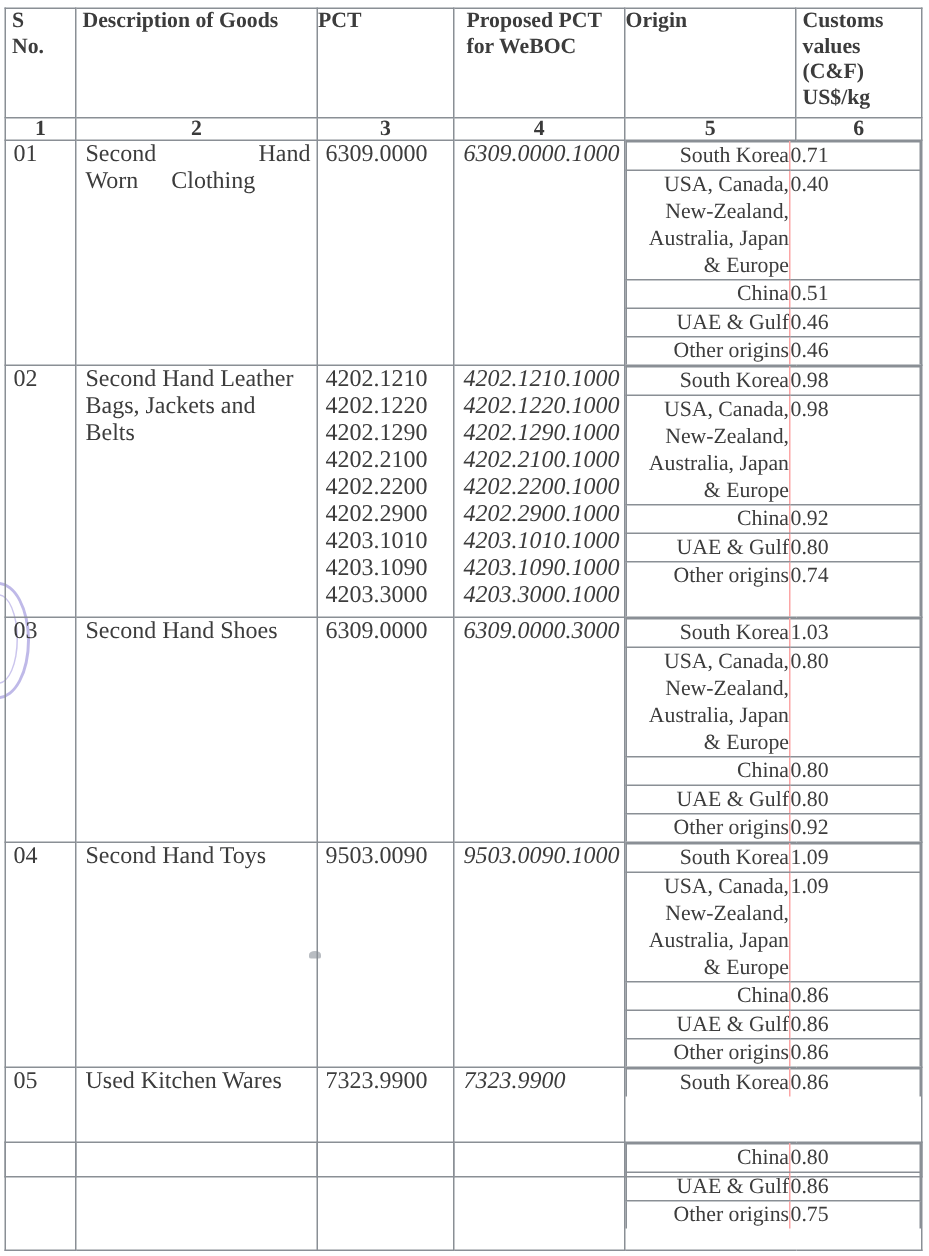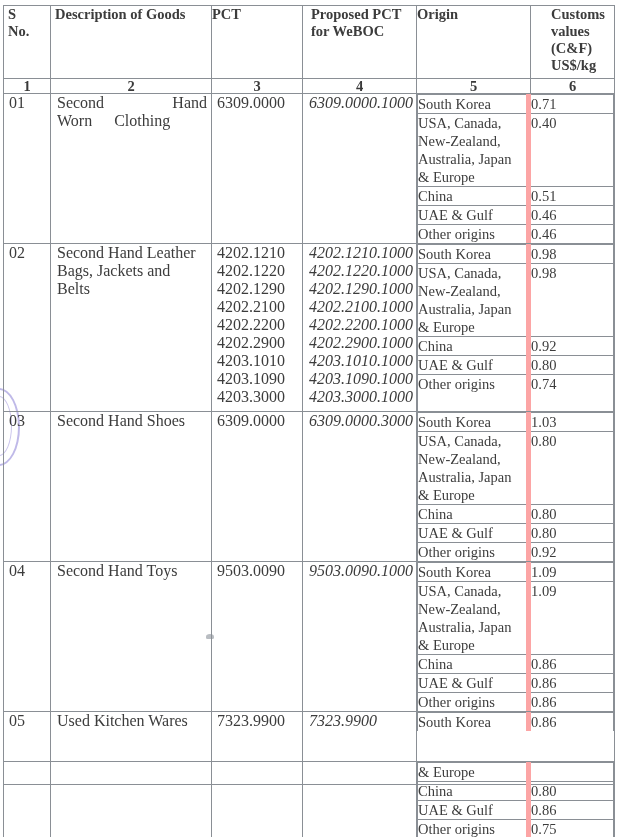--- a/index.html
+++ b/index.html
@@ -15,21 +15,21 @@
     .cell { font-size: 16px; line-height: 18px; color: #3c3c3c; }
     .sno { padding-left: 5px !important; }
     .desc { padding-left: 6px !important; padding-right: 4px !important; margin-top: 32px; }
     .desc.justify { text-align: justify; text-align-last: left; }
     .pct { padding-left: 5px !important; margin-top: 48px; }
     .ppct { padding-left: 6px !important; font-style: italic; }
     .origin-wrap, .val-wrap { padding: 0 !important; }
     .sub { border-collapse: collapse; width: 100%; table-layout: fixed; }
     .sub td { border: none; border-bottom: 1px solid #8a8f95; padding: 0 0 0 5px; font-size: 14.5px; line-height: 18px; color: #3c3c3c; }
     .sub tr:last-child td { border-bottom: none; }
-    .sub td.o { border-right: 5px solid #fca5a5; width: 108px; }
+    .sub td.o { border-right: 1px solid #fca5a5; width: 108px; text-align: right; }
     .stamp { position: absolute; left: -22px; top: 388px; width: 38px; height: 74px;
              border: 2px solid #8b7fd6; border-radius: 50%; opacity: 0.55; }
     .stamp2 { position: absolute; left: -14px; top: 396px; width: 24px; height: 58px;
               border: 1.5px solid #8b7fd6; border-radius: 50%; opacity: 0.45; }
     .mark { position: absolute; left: 206px; top: 634px; width: 8px; height: 5px;
             background: #b9bdc2; border-radius: 50% 50% 20% 20%; }
   </style>
 </head>
 <body>
 
@@ -60,21 +60,21 @@
         <th class="c">
           <div>PCT</div>
         </th>
         <th class="l" style="padding-left:8px;">
           <div>Proposed PCT</div>
           <div>for WeBOC</div>
         </th>
         <th class="c">
           <div>Origin</div>
         </th>
-        <th class="l" style="padding-left:20px;">
+        <th class="l" style="padding-left:4px;">
           <div>Customs</div>
           <div>values</div>
           <div>(C&amp;F)</div>
           <div>US$/kg</div>
         </th>
       </tr>
       <tr class="num">
         <td>1</td>
         <td>2</td>
         <td>3</td>
@@ -283,24 +283,20 @@
     </colgroup>
     <tbody>
       <tr style="height:72px;">
         <td class="cell"></td>
         <td class="cell"></td>
         <td class="cell"></td>
         <td class="cell"></td>
         <td class="origin-wrap" colspan="2">
           <table class="sub">
             <tbody>
-                <tr>
-                  <td class="o">&amp; Europe</td>
-                  <td></td>
-                </tr>
             <tr>
                   <td class="o">China</td>
                   <td>0.80</td>
                 </tr>
             <tr>
                   <td class="o">UAE &amp; Gulf</td>
                   <td>0.86</td>
                 </tr>
             <tr>
                   <td class="o">Other origins</td>

